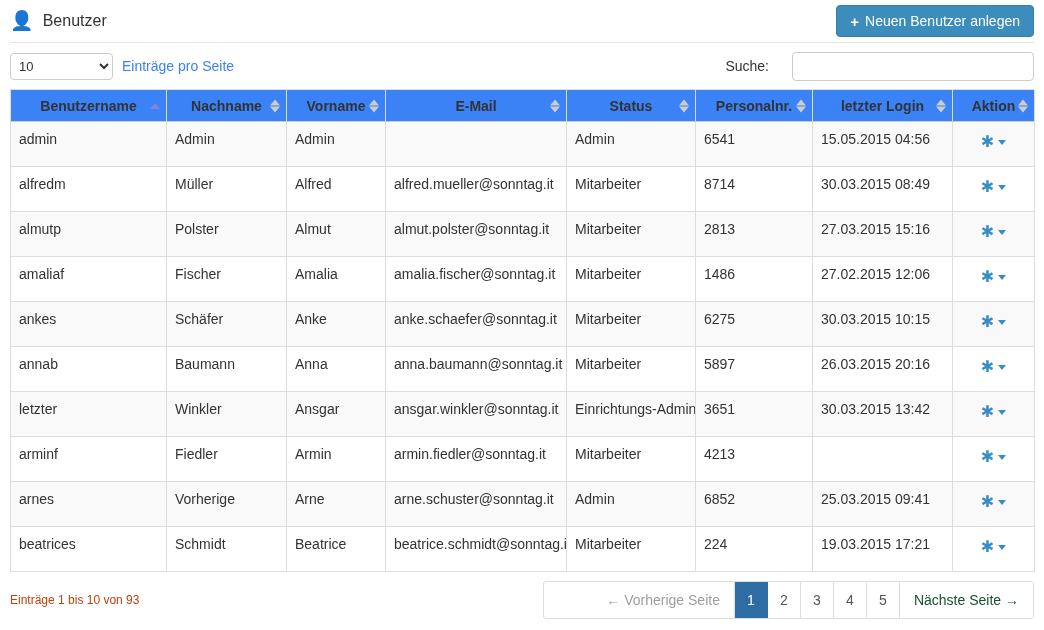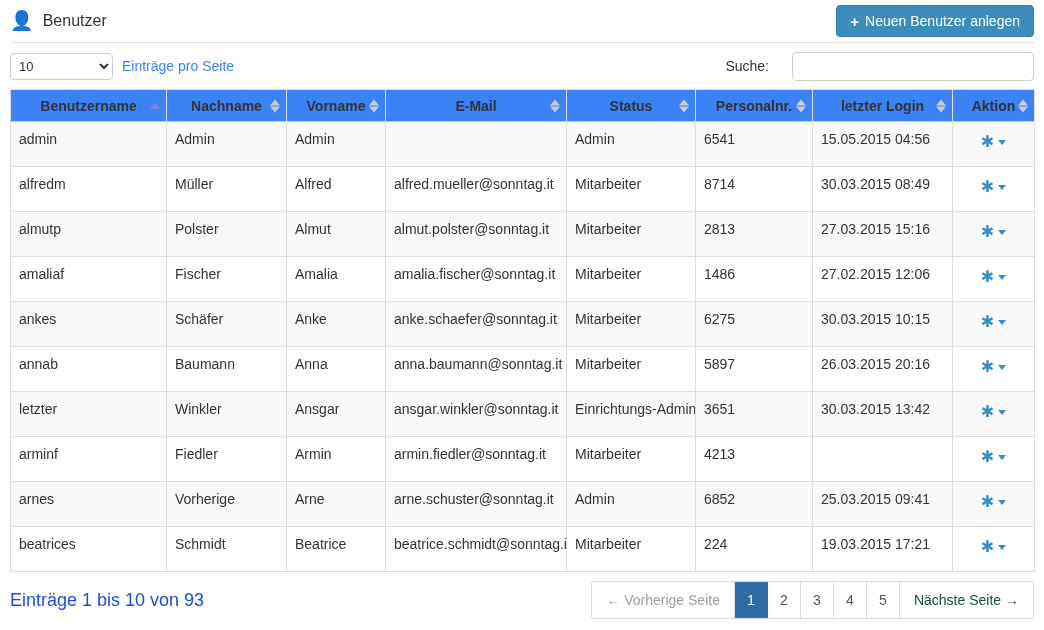--- a/index.html
+++ b/index.html
@@ -129,27 +129,28 @@
     border-top: 5px solid #368ec4;
     display: inline-block;
   }
 
   
   .table-footer {
     margin-top: 9px;
     display: flex;
     align-items: center;
   }
-  .entries-info { font-size: 18px; color: #1d4ed8; }
+  .entries-info { font-size: 12px; color: #c2410c; }
   .pagination {
     margin-left: auto;
     display: flex;
     border: 1px solid #ddd;
     border-radius: 3px;
     overflow: hidden;
+    padding-left: 48px;
   }
   .page-btn {
     min-width: 33px;
     height: 36px;
     padding: 0 12px;
     display: flex;
     align-items: center;
     justify-content: center;
     font-size: 14px;
     color: #555;

